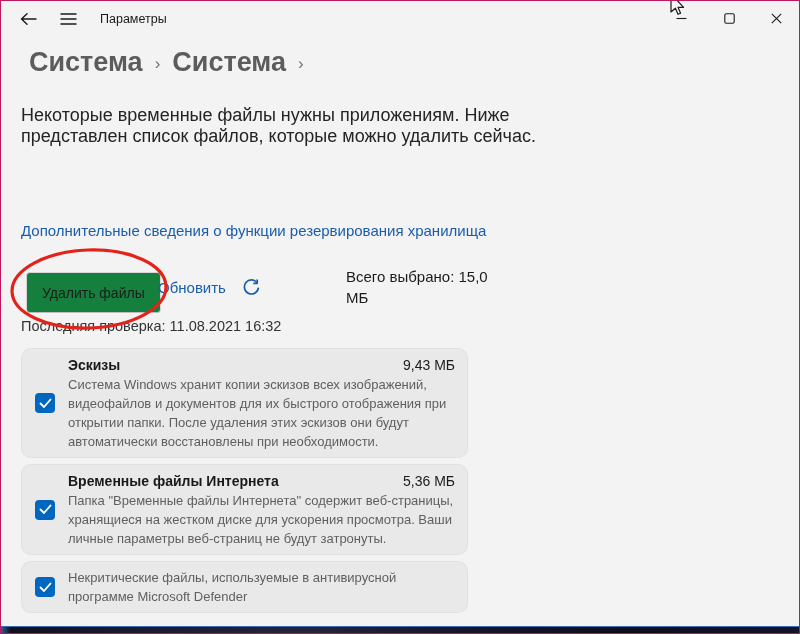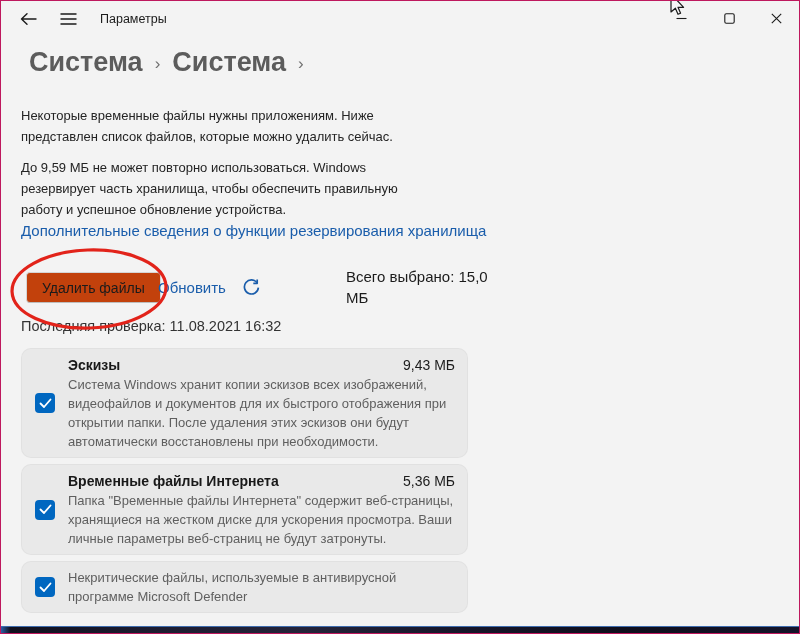--- a/index.html
+++ b/index.html
@@ -17,28 +17,28 @@
   .win-ctl { position:absolute; top:2px; width:44px; height:30px;
     display:flex; align-items:center; justify-content:center; }
   .ctl-min { left:658px; } .ctl-max { left:706px; } .ctl-close { left:753px; }
   .cursor { position:absolute; left:664px; top:-7px; z-index:60; }
   
   .breadcrumb { position:absolute; left:28px; top:46px; display:flex; align-items:center; }
   .crumb { font-size:27px; font-weight:600; color:#5c5c5c; }
   .crumb.current { color:#1b1b1b; }
   .crumb-sep { font-size:17px; color:#707070; margin:0 12px; padding-top:3px; }
   
-  .para { position:absolute; left:20px; width:470px; font-size:13px;
+  .para { position:absolute; left:20px; width:470px; font-size:18px;
     line-height:21px; color:#242424; white-space:pre; }
   .p1 { top:104px; } .p2 { top:156px; }
   .info-link { position:absolute; left:20px; top:221px; font-size:15px;
     color:#1a5dab; text-decoration:none; cursor:pointer; }
   
-  .delete-btn { position:absolute; left:25px; top:271px; height:31px; padding:0 15px;
-    background:#c2410c; border:1px solid #d5d5d5; border-bottom-color:#bdbdbd;
+  .delete-btn { position:absolute; left:25px; top:271px; height:41px; padding:0 15px;
+    background:#15803d; border:1px solid #d5d5d5; border-bottom-color:#bdbdbd;
     border-radius:4px; font-family:"Liberation Sans",sans-serif; font-size:14px;
     color:#1b1b1b; cursor:pointer; }
   .refresh { position:absolute; left:157px; top:277px; display:flex; align-items:center;
     gap:16px; color:#1a5dab; font-size:15px; cursor:pointer; }
   .total { position:absolute; left:345px; top:265px; width:140px; font-size:15px;
     line-height:21px; color:#1b1b1b; white-space:pre; }
   .annotation-ellipse { position:absolute; left:5px; top:243px; z-index:50; pointer-events:none; }
   .last-check { position:absolute; left:20px; top:317px; font-size:14.5px; color:#333; }
   
   .cards { position:absolute; left:20px; top:347px; width:447px; }
@@ -109,23 +109,20 @@
 
   <div class="breadcrumb">
     <span class="crumb">Система</span>
     <span class="crumb-sep">›</span>
     <span class="crumb">Система</span>
     <span class="crumb-sep">›</span>
   </div>
 
   <div class="para p1">Некоторые временные файлы нужны приложениям. Ниже
 представлен список файлов, которые можно удалить сейчас.</div>
-  <div class="para p2">До 9,59 МБ не может повторно использоваться. Windows
-резервирует часть хранилища, чтобы обеспечить правильную
-работу и успешное обновление устройства.</div>
   <a class="info-link">Дополнительные сведения о функции резервирования хранилища</a>
 
   <button class="delete-btn">Удалить файлы</button>
 
   <div class="refresh">
     <span>Обновить</span>
     <span>
       <svg width="19" height="19" viewBox="0 0 19 19">
         <path d="M15.2 5 A7 7 0 1 0 16.4 9.6" fill="none" stroke="#1a5dab" stroke-width="1.7"></path>
         <path d="M15.2 1.4 L15.2 5.3 L11.3 5.3" fill="none" stroke="#1a5dab" stroke-width="1.7" stroke-linejoin="round"></path>

